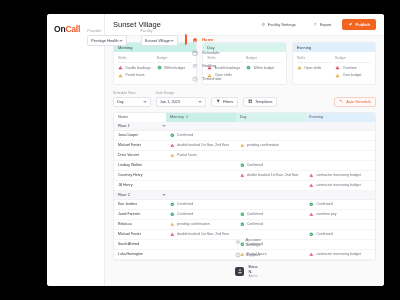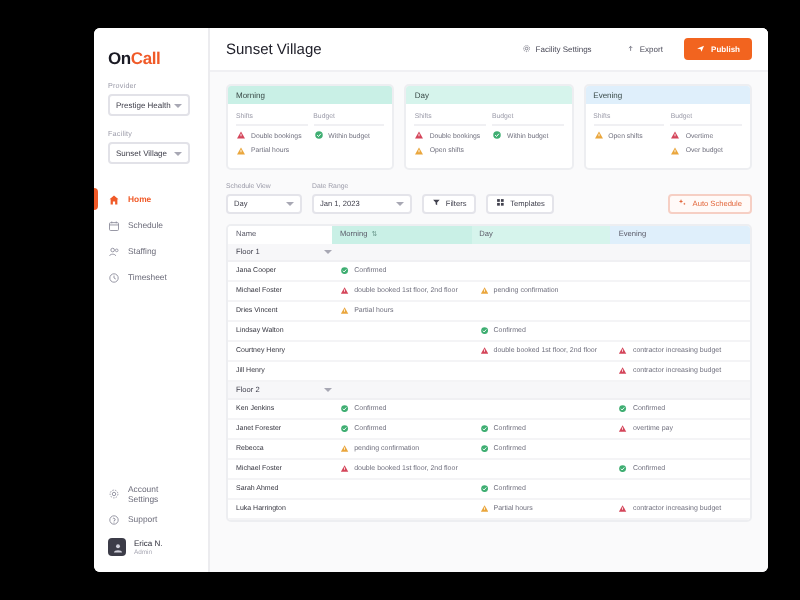--- a/index.html
+++ b/index.html
@@ -17,21 +17,21 @@
     border-radius: 3px;
     overflow: hidden;
     display: flex;
   }
 
   
   .sidebar {
     width: 58px; height: 100%;
     background: #ffffff;
     border-right: 1px solid #ececef;
-    display: flex; flex-direction: column;
+    display: flex; flex-direction: row;
     padding: 8px 2px 6px 0;
     position: relative;
     flex: 0 0 58px;
     justify-content: space-between;
   }
   .logo {
     font-size: 8.5px; font-weight: bold;
     letter-spacing: -0.2px;
     padding: 2px 0 0 7px;
     color: #1a1a24;

